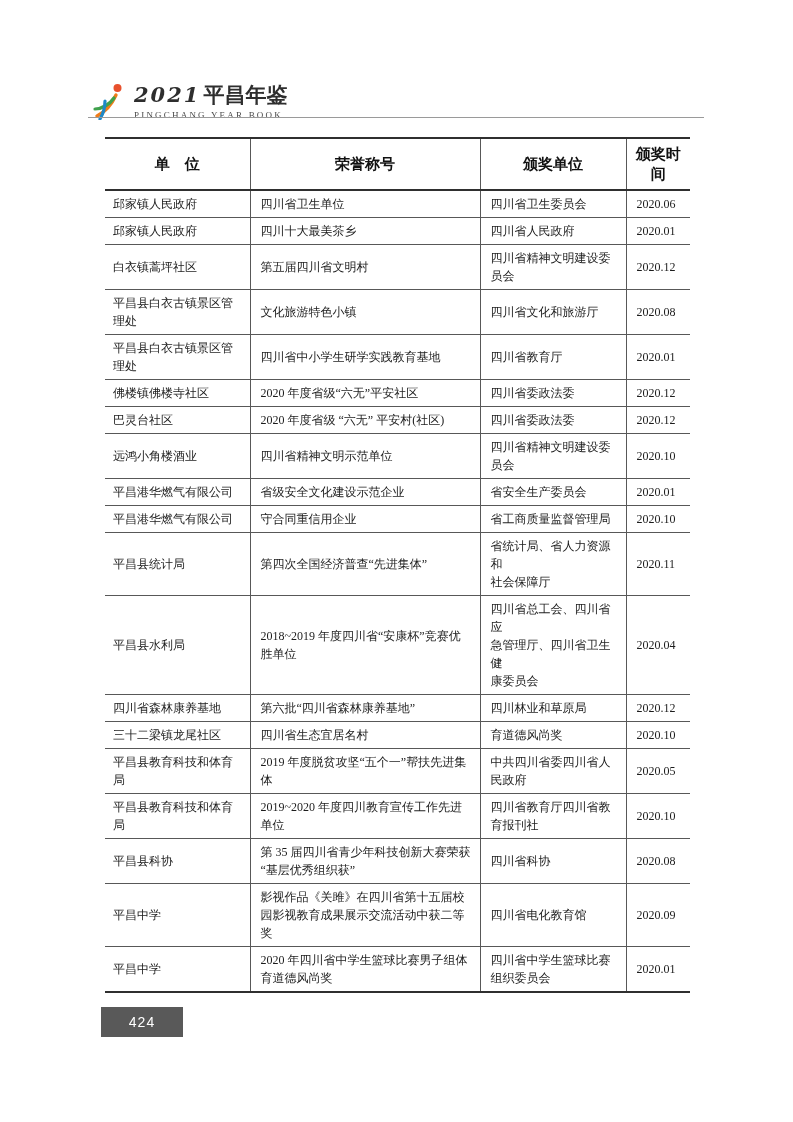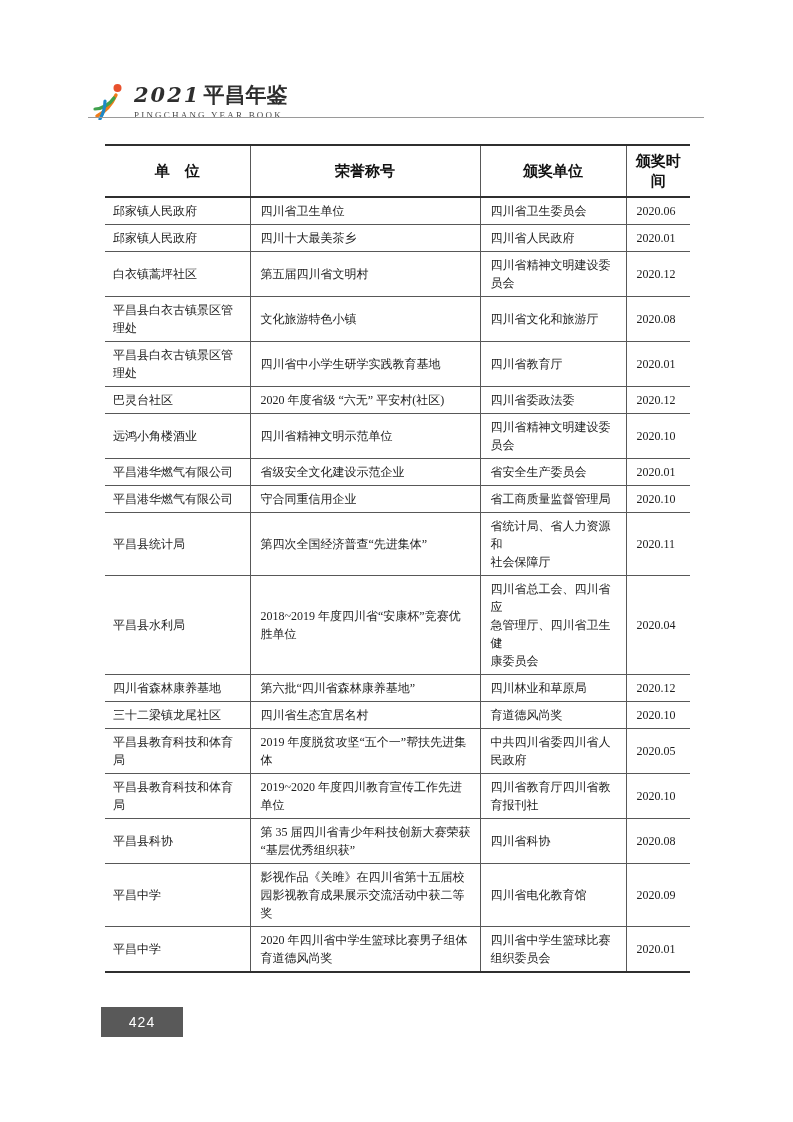--- a/index.html
+++ b/index.html
@@ -12,21 +12,21 @@
   
   .logo { position:absolute; left:93px; top:82px; display:flex; align-items:flex-start; }
   .logo-icon { width:36px; height:38px; margin-right:5px; }
   .logo-text { display:flex; flex-direction:column; }
   .logo-title { font-size:21px; font-weight:bold; color:#2e2e2e; line-height:26px; white-space:nowrap; }
   .logo-title .yr { font-style:italic; letter-spacing:2px; margin-right:3px; font-family:"DejaVu Serif",serif; }
   .logo-sub { font-size:9px; letter-spacing:2.2px; color:#4a4a4a; margin-top:2px; font-family:"Liberation Serif",serif; white-space:nowrap; }
   .header-rule { position:absolute; left:88px; top:117px; width:616px; height:1px; background:#9a9a9a; }
   
   table.awards {
-    position:absolute; left:105px; top:144px; width:585px;
+    position:absolute; left:105px; top:137px; width:585px;
     border-collapse:collapse; table-layout:fixed;
     border-top:2px solid #2f2f2f;
     font-size:12px;
   }
   table.awards thead tr { border-bottom:2px solid #2f2f2f; }
   table.awards th {
     font-family:"Liberation Sans","DejaVu Sans",sans-serif;
     font-weight:bold; font-size:15px; color:#111;
     padding:5px 2px; text-align:center; line-height:20px;
   }
@@ -110,20 +110,26 @@
           <td>2020.08</td>
         </tr>
         <tr>
           <td>平昌县白衣古镇景区管
 理处</td>
           <td>四川省中小学生研学实践教育基地</td>
           <td>四川省教育厅</td>
           <td>2020.01</td>
         </tr>
         <tr>
+          <td>佛楼镇佛楼寺社区</td>
+          <td>2020 年度省级“六无”平安社区</td>
+          <td>四川省委政法委</td>
+          <td>2020.12</td>
+        </tr>
+        <tr>
           <td>巴灵台社区</td>
           <td>2020 年度省级 “六无” 平安村(社区)</td>
           <td>四川省委政法委</td>
           <td>2020.12</td>
         </tr>
         <tr>
           <td>远鸿小角楼酒业</td>
           <td>四川省精神文明示范单位</td>
           <td>四川省精神文明建设委
 员会</td>

